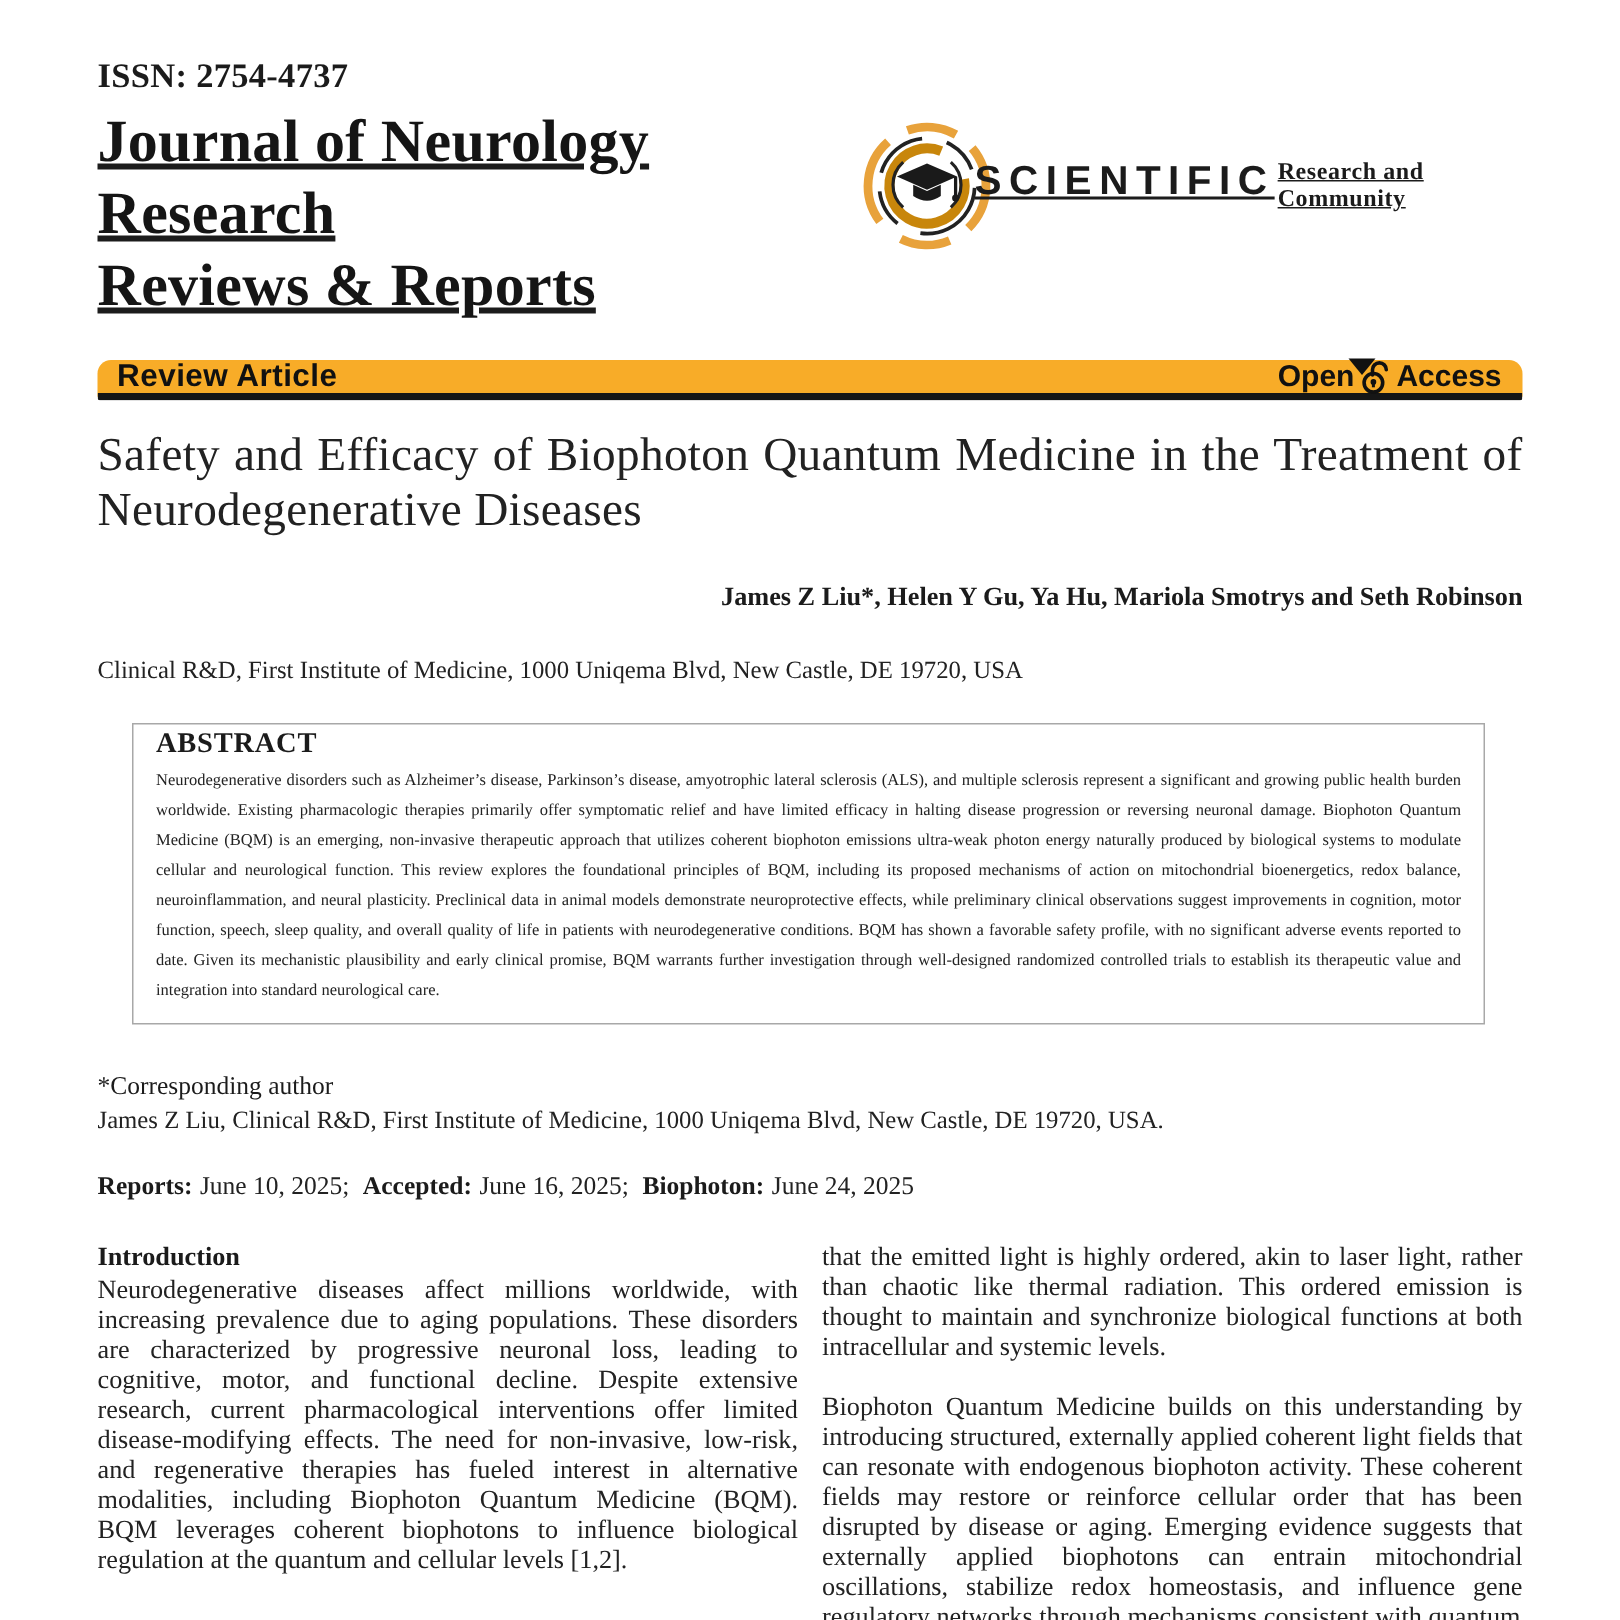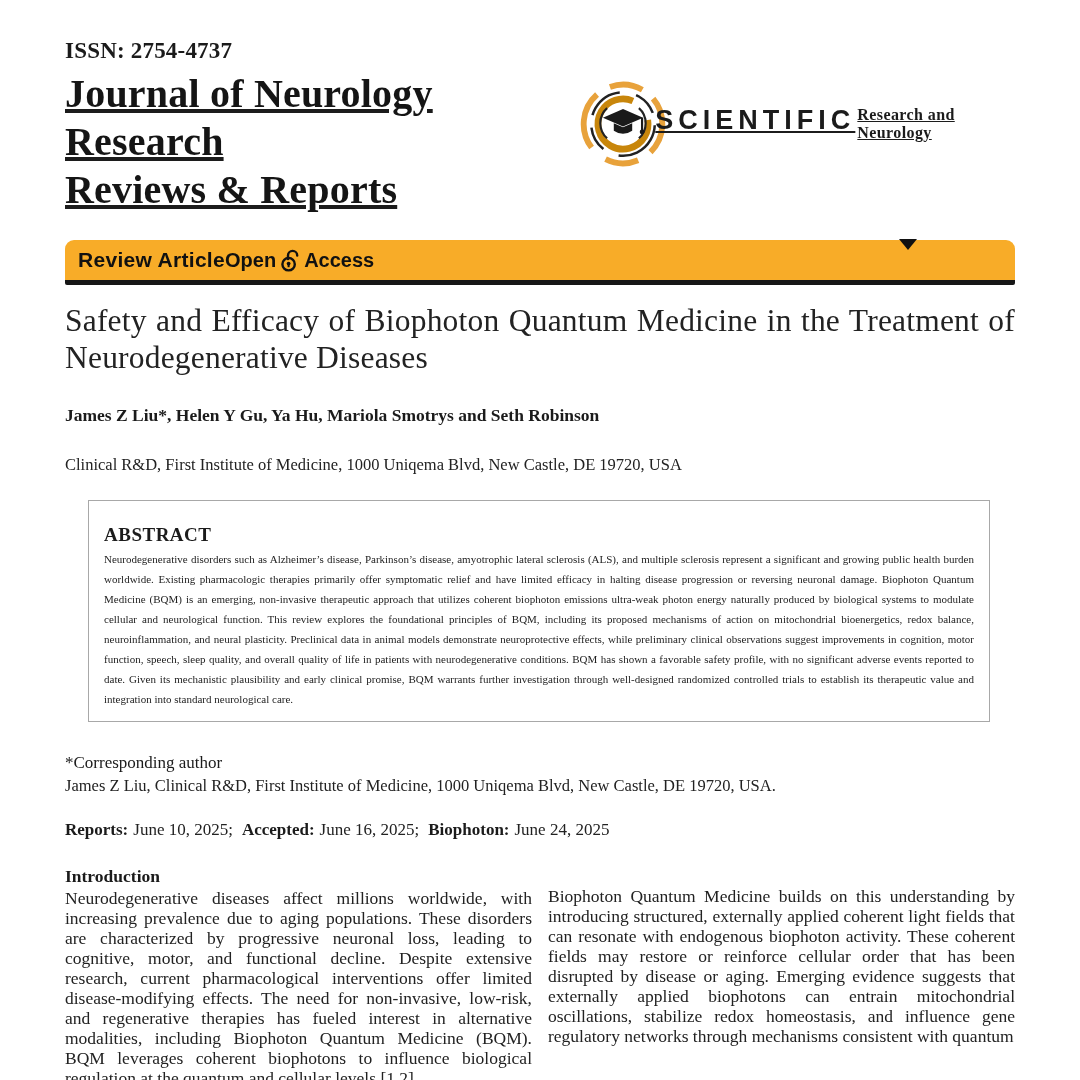--- a/index.html
+++ b/index.html
@@ -58,26 +58,27 @@
     font-size: 16px;
     font-weight: bold;
     color: #1b1b1b;
     letter-spacing: 0.4px;
     margin-left: 2px;
   }
   
   .banner {
     position: relative;
     margin-top: 26px;
-    height: 45px;
+    height: 27px;
     background: #F8AC28;
     border-radius: 9px 9px 2px 2px;
     border-bottom: 5px solid #161616;
     display: flex;
     align-items: center;
+    justify-content: space-between;
     padding: 0 14px 0 13px;
     font-family: "Liberation Sans", sans-serif;
   }
   .banner-left {
     font-size: 21px;
     font-weight: bold;
     color: #111;
     letter-spacing: 0.3px;
   }
   .banner-right {
@@ -104,31 +105,32 @@
     line-height: 37px;
     color: #222;
     text-align: justify;
     letter-spacing: 0.2px;
   }
   .authors {
     margin-top: 29px;
     font-size: 17.5px;
     font-weight: bold;
     color: #1b1b1b;
+    text-align: right;
   }
   .affiliation {
     margin-top: 29px;
     font-size: 16.5px;
     color: #222;
   }
   
   .abstract-box {
     margin: 25px 25px 0 23px;
     border: 1.5px solid #a8a8a8;
-    padding: 23px 15px 12px 15px;
+    padding: 2px 15px 12px 15px;
   }
   .abstract-heading {
     font-size: 19px;
     font-weight: bold;
     letter-spacing: 0.5px;
     color: #1b1b1b;
   }
   .abstract-text {
     margin-top: 3px;
     font-size: 11px;
@@ -186,21 +188,21 @@
         <path d="M74 36 a24 24 0 0 1 0 36" stroke="#222" fill="none" stroke-width="2.5"></path>
         <g fill="#1a1a1a">
           <polygon points="55,37 79,47.5 55,58 31,47.5"></polygon>
           <path d="M44 54 v9 q11 7.5 22 0 v-9 l-11 5 z"></path>
           <rect x="76.5" y="47.5" width="2.6" height="15"></rect>
           <circle cx="77.8" cy="64.5" r="2.8"></circle>
         </g>
       </svg>
       <div class="logo-text">
         <div class="logo-name">SCIENTIFIC</div>
-        <div class="logo-tagline">Research and Neurology</div>
+        <div class="logo-tagline">Research and Community</div>
       </div>
     </div>
   </div>
 
   <div class="banner">
     <div class="banner-tri"></div>
     <div class="banner-left">Review Article</div>
     <div class="banner-right">
       <span>Open</span>
       <svg class="oa-lock" width="18" height="23" viewBox="0 0 18 23">
@@ -231,17 +233,18 @@
     <b>Reports:</b><span class="date-value">June 10, 2025;</span><b>Accepted:</b><span class="date-value">June 16, 2025;</span><b>Biophoton:</b><span class="date-value">June 24, 2025</span>
   </div>
 
   <div class="columns">
     <div class="col">
       <div class="col-heading">Introduction</div>
       <div class="col-para">Neurodegenerative diseases affect millions worldwide, with increasing prevalence due to aging populations. These disorders are characterized by progressive neuronal loss, leading to cognitive, motor, and functional decline. Despite extensive research, current pharmacological interventions offer limited disease-modifying effects. The need for non-invasive, low-risk, and regenerative therapies has fueled interest in alternative modalities, including Biophoton Quantum Medicine (BQM). BQM leverages coherent biophotons to influence biological regulation at the quantum and cellular levels [1,2].</div>
 
     </div>
     <div class="col">
+      <div class="col-para">that the emitted light is highly ordered, akin to laser light, rather than chaotic like thermal radiation. This ordered emission is thought to maintain and synchronize biological functions at both intracellular and systemic levels.</div>
       <div class="col-para second">Biophoton Quantum Medicine builds on this understanding by introducing structured, externally applied coherent light fields that can resonate with endogenous biophoton activity. These coherent fields may restore or reinforce cellular order that has been disrupted by disease or aging. Emerging evidence suggests that externally applied biophotons can entrain mitochondrial oscillations, stabilize redox homeostasis, and influence gene regulatory networks through mechanisms consistent with quantum</div>
     </div>
   </div>
 
 </div>
 
 </body></html>

